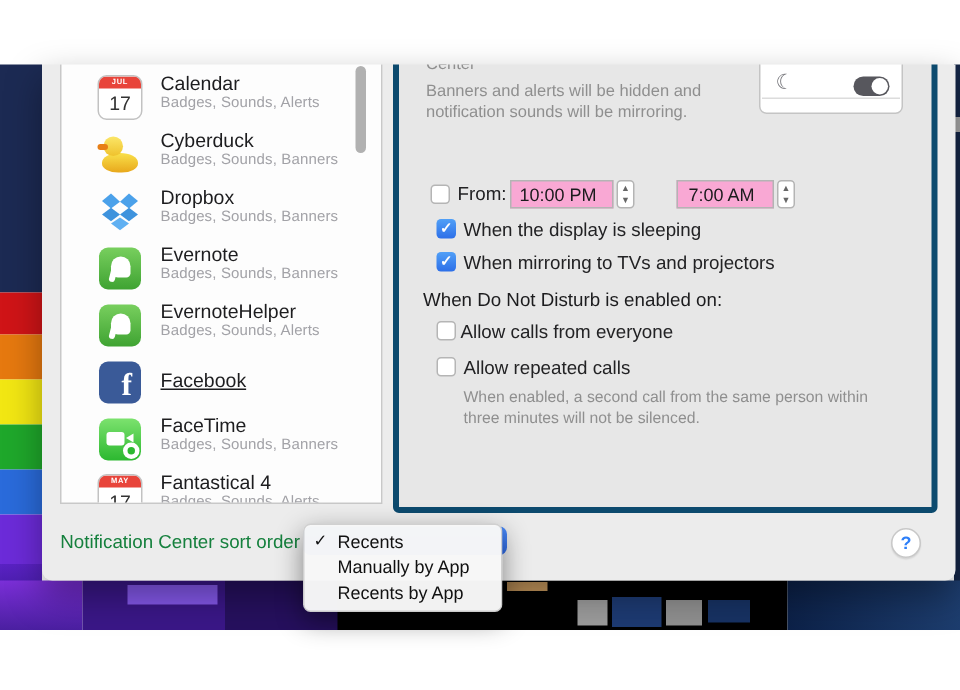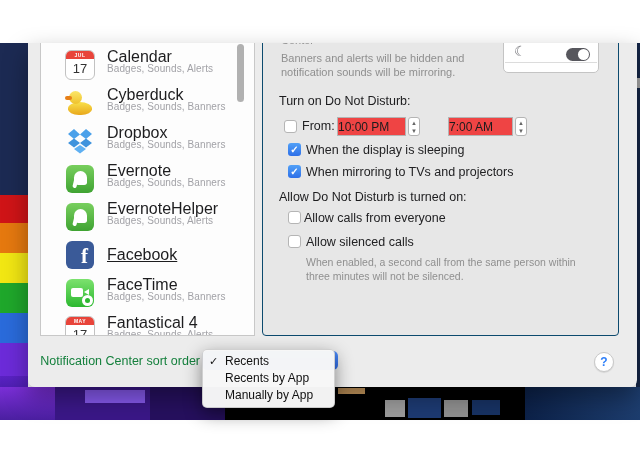--- a/index.html
+++ b/index.html
@@ -13,21 +13,21 @@
 
   
   .window{position:absolute;left:28px;top:43px;width:609px;height:344px;background:#ececec;
           border-radius:0 0 7px 7px;overflow:hidden;box-shadow:0 10px 24px rgba(0,0,0,.35);}
 
   
   .sidebar{position:absolute;left:12px;top:-6px;width:213px;height:297px;background:#fdfdfd;
            border:1px solid #c8c8c8;overflow:hidden;}
   .app-row{position:absolute;left:0;width:100%;height:38px;}
   .app-icon{position:absolute;left:24px;top:4px;width:30px;height:30px;}
-  .app-title{position:absolute;left:66px;top:2px;font-size:16px;color:#1d1d1f;}
+  .app-title{position:absolute;left:66px;top:2px;font-size:13px;color:#1d1d1f;}
   .app-sub{position:absolute;left:66px;top:17px;font-size:10px;color:#a2a2a7;letter-spacing:.1px;white-space:nowrap;}
   .app-row.single .app-title{top:10px;text-decoration:underline;}
   .scroll-thumb{position:absolute;left:196px;top:6px;width:7px;height:58px;background:#b1b1b1;border-radius:4px;}
 
   
   .ic-cal{width:28px;height:28px;background:#fff;border:1px solid #c2c2c2;border-radius:6px;overflow:hidden;}
   .ic-cal .hd{height:8px;background:#e8443a;color:#fff;font-size:5px;font-weight:bold;text-align:center;line-height:8px;letter-spacing:.5px;}
   .ic-cal .dy{text-align:center;font-size:13px;color:#333;line-height:19px;}
   .ic-duck{width:30px;height:30px;position:relative;}
   .ic-duck .body{position:absolute;left:3px;top:14px;width:24px;height:13px;border-radius:50% 50% 45% 45%;
@@ -44,29 +44,29 @@
   .ic-fb .f{position:absolute;right:6px;top:3px;color:#fff;font-size:21px;font-weight:bold;font-family:"Liberation Serif",serif;}
   .ic-ft{background:linear-gradient(#7ce26e,#2cb830);}
   .ic-ft .cam{position:absolute;left:5px;top:9px;width:12px;height:9px;background:#fff;border-radius:2px;}
   .ic-ft .lens{position:absolute;left:18px;top:10px;width:0;height:0;border-top:3.5px solid transparent;
                border-bottom:3.5px solid transparent;border-right:5px solid #fff;}
   .ic-ft .badge{position:absolute;right:1px;bottom:1px;width:11px;height:11px;background:#fff;border-radius:50%;}
   .ic-ft .badge i{position:absolute;left:3px;top:3px;width:5px;height:5px;background:#2cb830;border-radius:50%;}
 
   
   .panel{position:absolute;left:234px;top:-12px;width:355px;height:303px;background:#e7e7e7;
-         border:1px solid #0c4a6e;border-radius:4px;}
+         border:4px solid #0c4a6e;border-radius:4px;}
   .p-label{position:absolute;font-size:12.5px;color:#1c1c1e;white-space:nowrap;}
   .p-gray{position:absolute;font-size:11px;color:#8f8f8f;line-height:14px;white-space:nowrap;}
   .cbox{position:absolute;width:13px;height:13px;border-radius:3px;background:#fff;border:1px solid #b5b5b5;box-sizing:border-box;}
   .cbox.on{background:linear-gradient(#51a0f7,#2d6fe8);border:none;color:#fff;font-size:10px;font-weight:bold;
            text-align:center;line-height:13px;}
   .cb-label{position:absolute;font-size:12.5px;color:#222224;white-space:nowrap;}
-  .tfield{position:absolute;height:19px;background:#ef4444;border:1px solid #b4b4b4;box-sizing:border-box;
-          font-size:12px;color:#1b1b1d;text-align:left;padding:2px 5px 0 0;}
+  .tfield{position:absolute;height:19px;background:#f9a8d4;border:1px solid #b4b4b4;box-sizing:border-box;
+          font-size:12px;color:#1b1b1d;text-align:center;padding:2px 5px 0 0;}
   .stepper{position:absolute;width:12px;height:19px;background:#fff;border:1px solid #b4b4b4;border-radius:3px;
            box-sizing:border-box;font-size:6px;color:#666;text-align:center;line-height:8px;padding-top:1px;}
   .dnd-card{position:absolute;left:240px;top:-16px;width:94px;height:55px;background:#fff;
             border:1px solid #c4c4c4;border-radius:5px;}
   .dnd-card .div{position:absolute;left:1px;right:1px;top:45px;height:1px;background:#dcdcdc;}
   .moon{position:absolute;left:10px;top:26px;font-size:14px;color:#737378;}
   .toggle{position:absolute;right:8px;top:31px;width:24px;height:13px;background:#57575d;border-radius:7px;}
   .toggle .knob{position:absolute;right:1px;top:1px;width:11px;height:11px;background:#fff;border-radius:50%;}
 
   
@@ -217,21 +217,20 @@
 
     <div class="panel">
 
       <div class="p-gray" style="left:18px;top:1px;">Center</div>
 
       <div class="p-gray" style="left:18px;top:19px;">
         <span>Banners and alerts will be hidden and</span><br>
         <span>notification sounds will be mirroring.</span>
       </div>
 
-      <div class="p-label" style="left:16px;top:62px;">Turn on Do Not Disturb:</div>
 
       <div class="cbox" style="left:21px;top:88px;"></div>
       <div class="cb-label" style="left:39px;top:87px;">From:</div>
       <div class="tfield" style="left:74px;top:85px;width:69px;">10:00 PM</div>
       <div class="stepper" style="left:145px;top:85px;">
         <span>▲</span><br>
         <span>▼</span>
       </div>
       <div class="cb-label" style="left:164px;top:87px;margin-left:36px;">to:</div>
       <div class="tfield" style="left:185px;top:85px;width:65px;">7:00 AM</div>
@@ -239,27 +238,27 @@
         <span>▲</span><br>
         <span>▼</span>
       </div>
 
       <div class="cbox on" style="left:25px;top:111px;">✓</div>
       <div class="cb-label" style="left:43px;top:111px;">When the display is sleeping</div>
 
       <div class="cbox on" style="left:25px;top:133px;">✓</div>
       <div class="cb-label" style="left:43px;top:133px;">When mirroring to TVs and projectors</div>
 
-      <div class="p-label" style="left:16px;top:158px;">Allow Do Not Disturb is turned on:</div>
+      <div class="p-label" style="left:16px;top:158px;">When Do Not Disturb is enabled on:</div>
 
       <div class="cbox" style="left:25px;top:179px;"></div>
       <div class="cb-label" style="left:41px;top:179px;">Allow calls from everyone</div>
 
       <div class="cbox" style="left:25px;top:203px;"></div>
-      <div class="cb-label" style="left:43px;top:203px;">Allow silenced calls</div>
+      <div class="cb-label" style="left:43px;top:203px;">Allow repeated calls</div>
 
       <div class="p-gray" style="left:43px;top:224px;font-size:10.5px;line-height:13.5px;">
         <span>When enabled, a second call from the same person within</span><br>
         <span>three minutes will not be silenced.</span>
       </div>
 
       <div class="dnd-card">
         <div class="moon">☾</div>
         <div class="toggle">
             <div class="knob"></div>
@@ -272,20 +271,20 @@
     <div class="popup"></div>
     <div class="help">?</div>
   </div>
 
   <div class="menu">
     <div class="menu-item">
       <span class="chk">✓</span>
       <span>Recents</span>
     </div>
     <div class="menu-item">
+      <span>Manually by App</span>
+    </div>
+    <div class="menu-item">
       <span>Recents by App</span>
     </div>
-    <div class="menu-item">
-      <span>Manually by App</span>
-    </div>
   </div>
 
 </div>
 
 </body></html>

